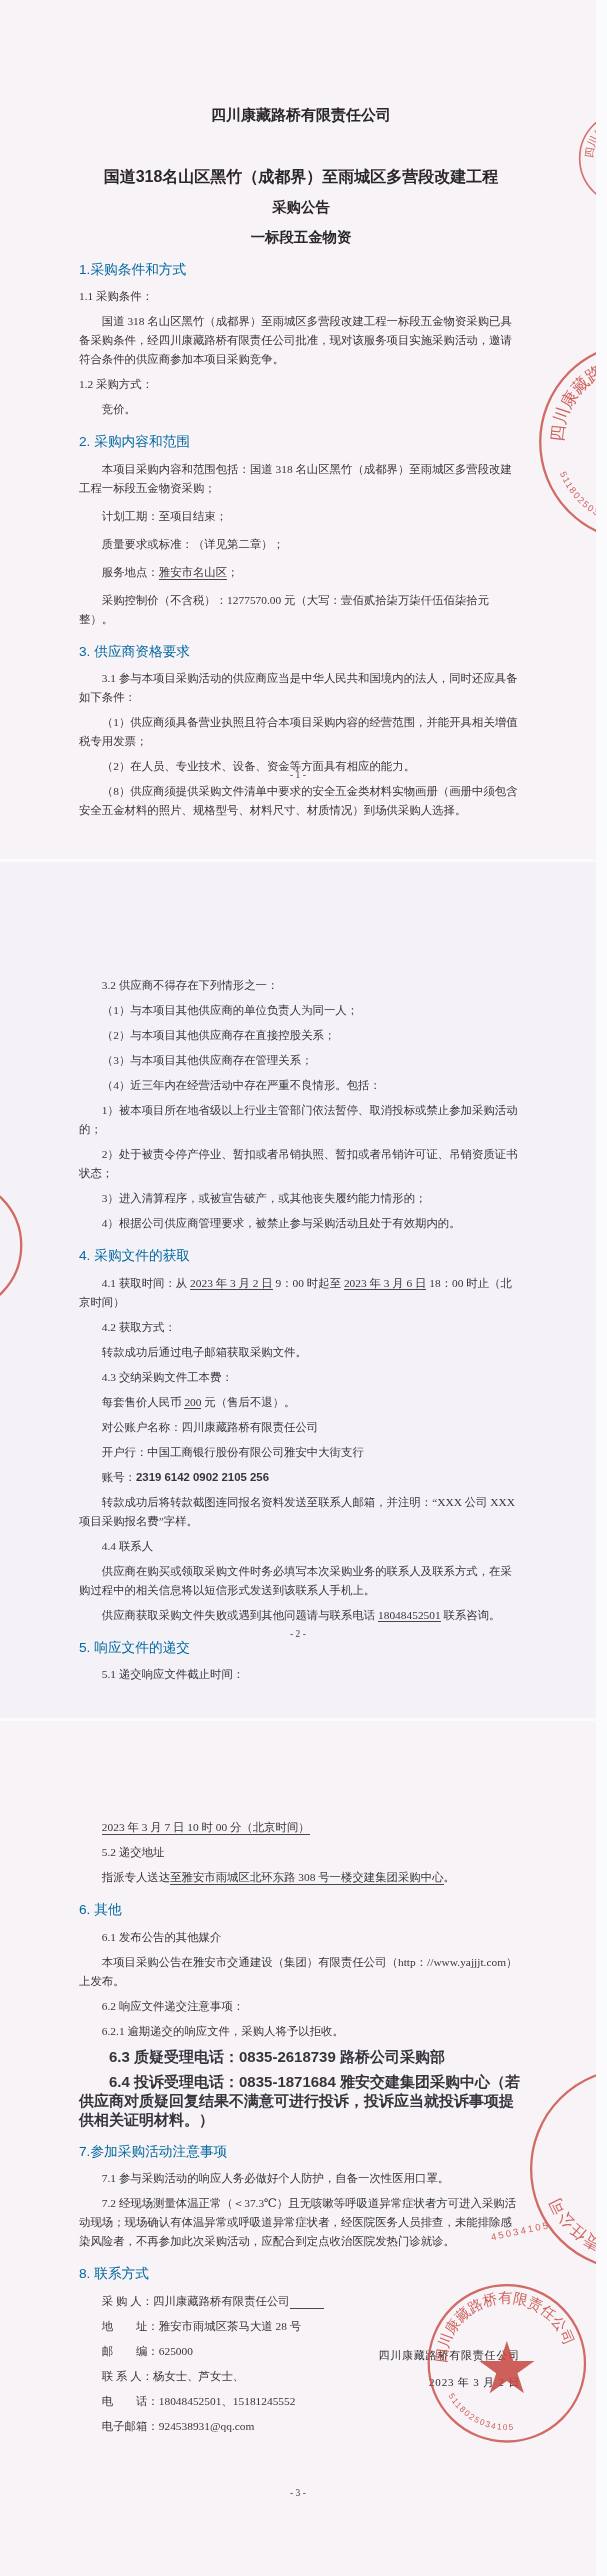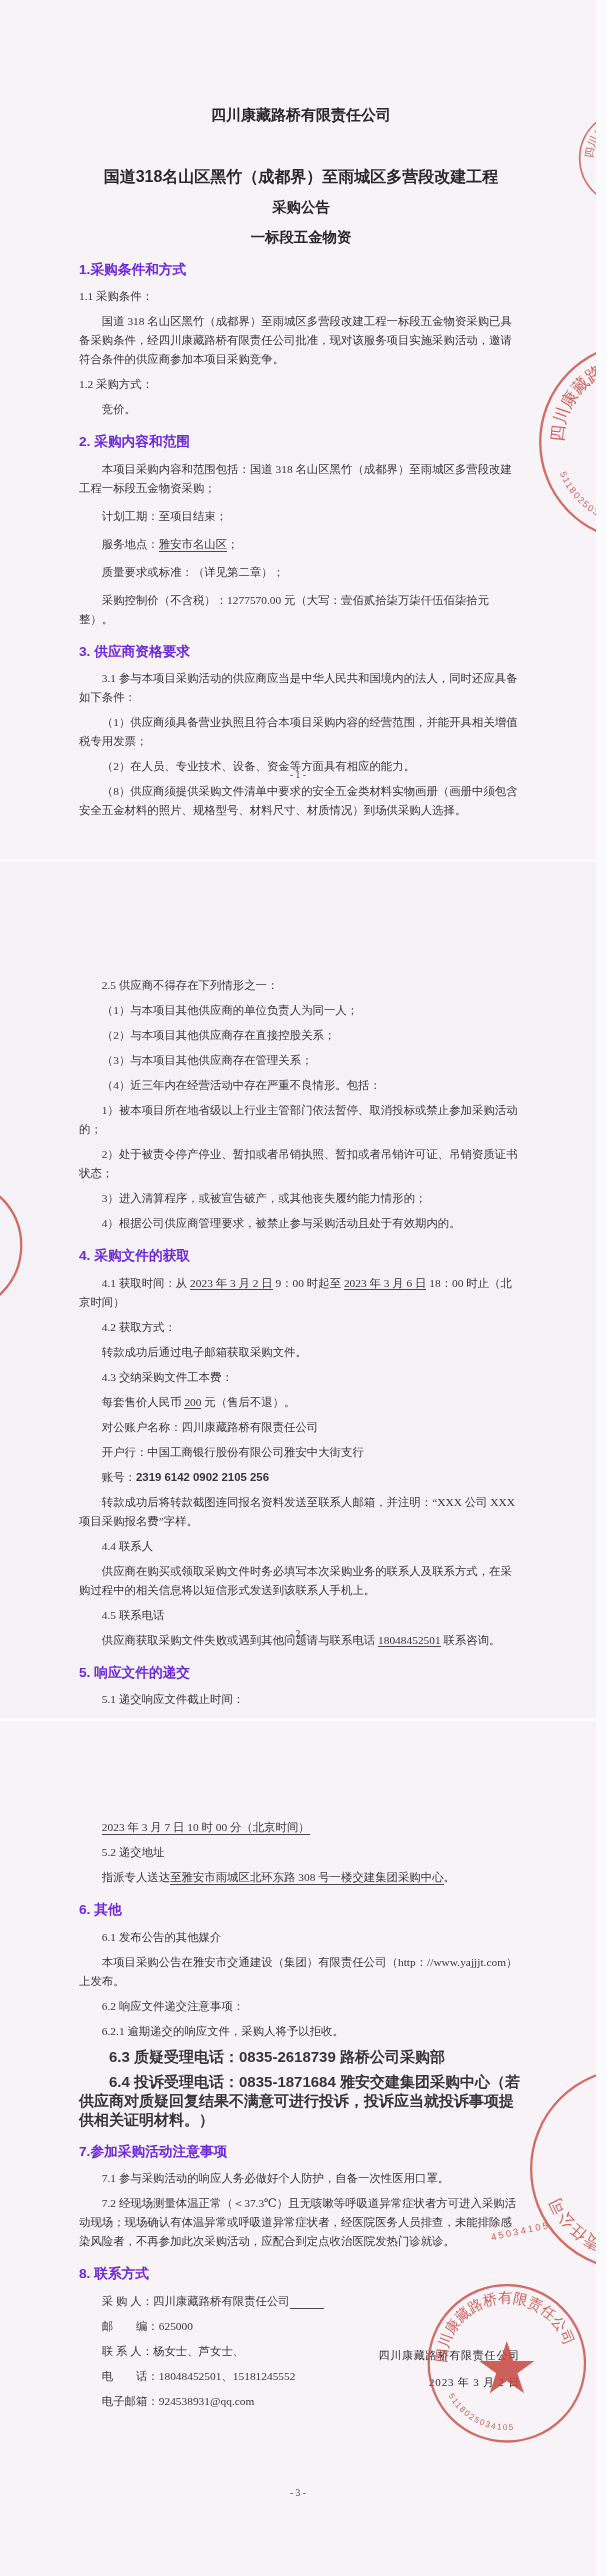--- a/index.html
+++ b/index.html
@@ -14,21 +14,21 @@
   .p3-flow{padding-top:91px;}
   p{margin:6px 0;font-size:11.4px;line-height:19px;}
   .sp{margin:9px 0;}
   .ind{text-indent:2em;}
   .center{text-align:center;text-indent:0;}
   .doc-title{font-family:"Liberation Sans","DejaVu Sans",sans-serif;font-weight:600;color:#29262c;}
   .t-company{font-size:15px;margin:0 0 43px;}
   .t-project{font-size:16px;margin:0 0 12px;}
   .t-package{font-size:14.4px;margin:0 0 7.6px;}
   .t-notice{font-size:14.4px;margin:0 0 10.6px;}
-  .h{font-family:"Liberation Sans","DejaVu Sans",sans-serif;font-weight:700;font-size:13.7px;line-height:21px;color:#6d28d9;margin:12px 0 7.6px;text-indent:0;}
+  .h{font-family:"Liberation Sans","DejaVu Sans",sans-serif;font-weight:400;font-size:13.7px;line-height:21px;color:#0369a1;margin:12px 0 7.6px;text-indent:0;}
   .bold{font-weight:700;font-family:"Liberation Sans","DejaVu Sans",sans-serif;font-size:15px;}
   .u{border-bottom:0.8px solid #4a4750;padding-bottom:0.8px;}
   .num-bold{font-weight:700;font-family:"Liberation Sans","DejaVu Sans",sans-serif;}
   .footer{position:absolute;left:0;width:100%;text-align:center;font-size:9.5px;color:#454149;}
   .f1{top:770px;}.f2{top:767px;}.f3{top:767px;}
   .stamps{position:absolute;left:0;top:0;pointer-events:none;}
   .seal-stroke{fill:none;stroke:#c84740;stroke-width:3;opacity:.8;}
   .seal-stroke-thin{fill:none;stroke:#c84740;stroke-width:2.2;opacity:.75;}
   .seal-text{fill:#c84740;opacity:.85;font-family:"Liberation Sans","DejaVu Sans",sans-serif;}
   .seal-star{fill:#c84740;opacity:.85;font-family:"DejaVu Sans",sans-serif;}
@@ -48,22 +48,22 @@
 
     <p class="h">1.采购条件和方式</p>
     <p>1.1 采购条件：</p>
     <p class="ind">国道 318 名山区黑竹（成都界）至雨城区多营段改建工程一标段五金物资采购已具备采购条件，经四川康藏路桥有限责任公司批准，现对该服务项目实施采购活动，邀请符合条件的供应商参加本项目采购竞争。</p>
     <p>1.2 采购方式：</p>
     <p class="ind">竞价。</p>
 
     <p class="h">2. 采购内容和范围</p>
     <p class="ind">本项目采购内容和范围包括：国道 318 名山区黑竹（成都界）至雨城区多营段改建工程一标段五金物资采购；</p>
     <p class="ind sp">计划工期：至项目结束；</p>
+    <p class="ind sp">质量要求或标准：（详见第二章）；</p>
     <p class="ind sp"><span>服务地点：</span><span class="u">雅安市名山区</span><span>；</span></p>
-    <p class="ind sp">质量要求或标准：（详见第二章）；</p>
     <p class="ind sp">采购控制价（不含税）：1277570.00 元（大写：壹佰贰拾柒万柒仟伍佰柒拾元整）。</p>
 
     <p class="h">3. 供应商资格要求</p>
     <p class="ind">3.1 参与本项目采购活动的供应商应当是中华人民共和国境内的法人，同时还应具备如下条件：</p>
     <p class="ind">（1）供应商须具备营业执照且符合本项目采购内容的经营范围，并能开具相关增值税专用发票；</p>
     <p class="ind">（2）在人员、专业技术、设备、资金等方面具有相应的能力。</p>
     <p class="ind">（8）供应商须提供采购文件清单中要求的安全五金类材料实物画册（画册中须包含安全五金材料的照片、规格型号、材料尺寸、材质情况）到场供采购人选择。</p>
   </div>
   <div class="footer f1">- 1 -</div>
 
@@ -79,21 +79,21 @@
       <text class="seal-text" font-size="22"><textPath href="#ringB">四川康藏路桥有限责任公司</textPath></text>
       <text class="seal-star" x="842" y="582" font-size="120" text-anchor="middle" dominant-baseline="central">★</text>
       <path id="ringB2" d="M842,582 m-112,0 a112,112 0 0,0 224,0" fill="none"></path>
       <text class="seal-text" font-size="12" letter-spacing="2"><textPath href="#ringB2" startOffset="12%">5118025034105</textPath></text>
     </g>
   </svg>
 </section>
 
 <section class="page page2">
   <div class="flow p2-flow">
-    <p class="ind">2.5 供应商不得存在下列情形之一：</p>
+    <p class="ind">3.2 供应商不得存在下列情形之一：</p>
     <p class="ind">（1）与本项目其他供应商的单位负责人为同一人；</p>
     <p class="ind">（2）与本项目其他供应商存在直接控股关系；</p>
     <p class="ind">（3）与本项目其他供应商存在管理关系；</p>
     <p class="ind">（4）近三年内在经营活动中存在严重不良情形。包括：</p>
     <p class="ind">1）被本项目所在地省级以上行业主管部门依法暂停、取消投标或禁止参加采购活动的；</p>
     <p class="ind">2）处于被责令停产停业、暂扣或者吊销执照、暂扣或者吊销许可证、吊销资质证书状态；</p>
     <p class="ind">3）进入清算程序，或被宣告破产，或其他丧失履约能力情形的；</p>
     <p class="ind">4）根据公司供应商管理要求，被禁止参与采购活动且处于有效期内的。</p>
 
     <p class="h">4. 采购文件的获取</p>
@@ -101,21 +101,20 @@
     <p class="ind">4.2 获取方式：</p>
     <p class="ind">转款成功后通过电子邮箱获取采购文件。</p>
     <p class="ind">4.3 交纳采购文件工本费：</p>
     <p class="ind"><span>每套售价人民币 </span><span class="u">200</span><span> 元（售后不退）。</span></p>
     <p class="ind">对公账户名称：四川康藏路桥有限责任公司</p>
     <p class="ind">开户行：中国工商银行股份有限公司雅安中大街支行</p>
     <p class="ind"><span>账号：</span><span class="num-bold">2319 6142 0902 2105 256</span></p>
     <p class="ind">转款成功后将转款截图连同报名资料发送至联系人邮箱，并注明：“XXX 公司 XXX 项目采购报名费”字样。</p>
     <p class="ind">4.4 联系人</p>
     <p class="ind">供应商在购买或领取采购文件时务必填写本次采购业务的联系人及联系方式，在采购过程中的相关信息将以短信形式发送到该联系人手机上。</p>
-    <p class="ind">4.5 联系电话</p>
     <p class="ind"><span>供应商获取采购文件失败或遇到其他问题请与联系电话 </span><span class="u">18048452501</span><span> 联系咨询。</span></p>
 
     <p class="h">5. 响应文件的递交</p>
     <p class="ind">5.1 递交响应文件截止时间：</p>
   </div>
   <div class="footer f2">- 2 -</div>
 
   <svg class="stamps" width="607" height="856" viewBox="0 0 800 1127">
     <g>
       <circle class="seal-stroke" cx="-60" cy="505" r="88"></circle>
@@ -136,20 +135,21 @@
     <p class="ind">6.2.1 逾期递交的响应文件，采购人将予以拒收。</p>
     <p class="ind bold">6.3 质疑受理电话：0835-2618739 路桥公司采购部</p>
     <p class="ind bold">6.4 投诉受理电话：0835-1871684 雅安交建集团采购中心（若供应商对质疑回复结果不满意可进行投诉，投诉应当就投诉事项提供相关证明材料。）</p>
 
     <p class="h">7.参加采购活动注意事项</p>
     <p class="ind">7.1 参与采购活动的响应人务必做好个人防护，自备一次性医用口罩。</p>
     <p class="ind">7.2 经现场测量体温正常（＜37.3℃）且无咳嗽等呼吸道异常症状者方可进入采购活动现场；现场确认有体温异常或呼吸道异常症状者，经医院医务人员排查，未能排除感染风险者，不再参加此次采购活动，应配合到定点收治医院发热门诊就诊。</p>
 
     <p class="h">8. 联系方式</p>
     <p class="ind"><span>采 购 人：</span><span>四川康藏路桥有限责任公司</span><span class="u">　　　</span></p>
+    <p class="ind">地　　址：雅安市雨城区茶马大道 28 号</p>
     <p class="ind">邮　　编：625000</p>
     <p class="ind">联 系 人：杨女士、芦女士、</p>
     <p class="ind">电　　话：18048452501、15181245552</p>
     <p class="ind">电子邮箱：924538931@qq.com</p>
   </div>
 
   <div class="sign sign-company">四川康藏路桥有限责任公司</div>
   <div class="sign sign-date">2023 年 3 月 2 日</div>
   <div class="footer f3">- 3 -</div>
 

